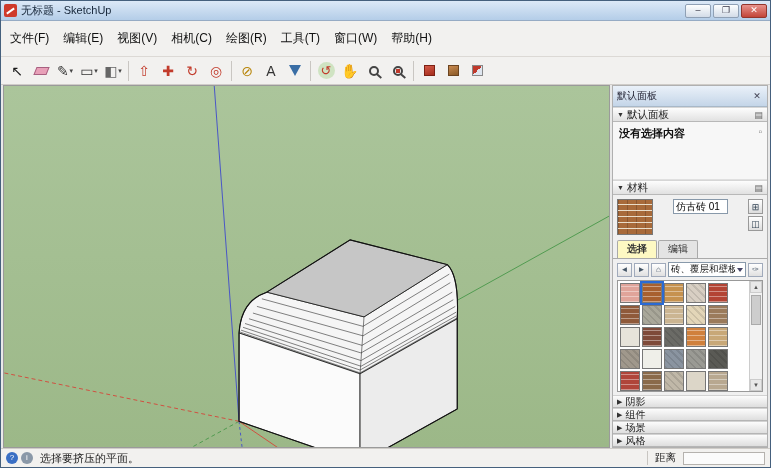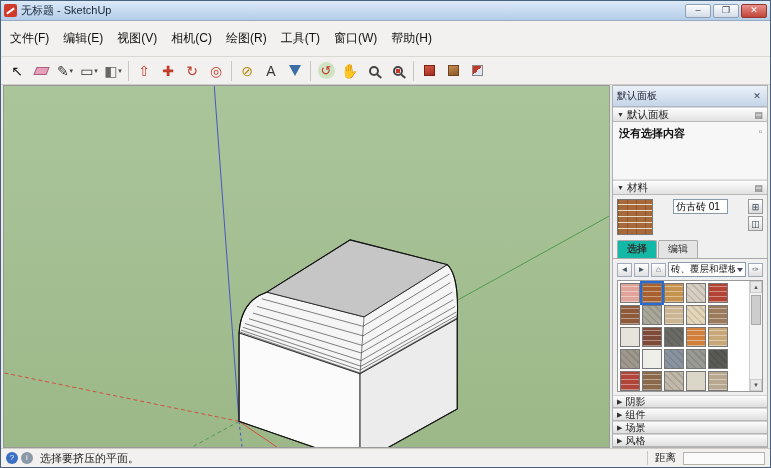--- a/index.html
+++ b/index.html
@@ -73,21 +73,21 @@
   .thumb { width:36px; height:36px; flex:0 0 auto; border:1px solid #777; background-color:#a86a3a;
            background-image:repeating-linear-gradient(0deg, transparent 0 5px, #e8dcc8 5px 6px),
                             repeating-linear-gradient(90deg, rgba(0,0,0,.18) 0 1px, transparent 1px 9px); }
   .mat-name { flex:1; height:15px; font-size:10px; border:1px solid #8899aa; padding:0 2px; min-width:0; background:#fff; }
   .side-btns { display:flex; flex-direction:column; gap:2px; }
   .side-btn { width:15px; height:15px; font-size:9px; line-height:12px; padding:0;
               border:1px solid #999; background:linear-gradient(#fff,#ddd); color:#345; }
   .tabs { display:flex; gap:1px; padding:3px 4px 0; border-bottom:1px solid #aaa; }
   .tab { font-size:10px; padding:1px 9px 2px; border:1px solid #aaa; border-bottom:none;
          background:#e4e4e4; border-radius:2px 2px 0 0; color:#333; }
-  .tab.active { background:#14b8a6; font-weight:bold; }
+  .tab.active { background:#fef9c3; font-weight:bold; }
   .nav-row { display:flex; align-items:center; gap:2px; padding:3px 4px; }
   .nav-btn { width:15px; height:14px; font-size:8px; padding:0; border:1px solid #a0aabb;
              background:linear-gradient(#fff,#e0e0e0); color:#456; line-height:11px; }
   .mat-select { flex:1; height:15px; border:1px solid #8899aa; background:#fff; display:flex;
                 align-items:center; padding:0 2px; min-width:0; gap:2px; }
   .sel-text { flex:1; font-size:9.5px; white-space:nowrap; overflow:hidden; color:#111; }
   .sel-arrow { width:0; height:0; border-left:3px solid transparent; border-right:3px solid transparent;
                border-top:4px solid #446; flex:0 0 auto; }
   .grid-wrap { margin:0 4px 3px; border:1px solid #999; background:#fff; display:flex; height:112px; overflow:hidden; flex:0 0 auto; }
   .grid { flex:1; display:flex; flex-wrap:wrap; gap:2px; padding:2px; align-content:flex-start; overflow:hidden; }

